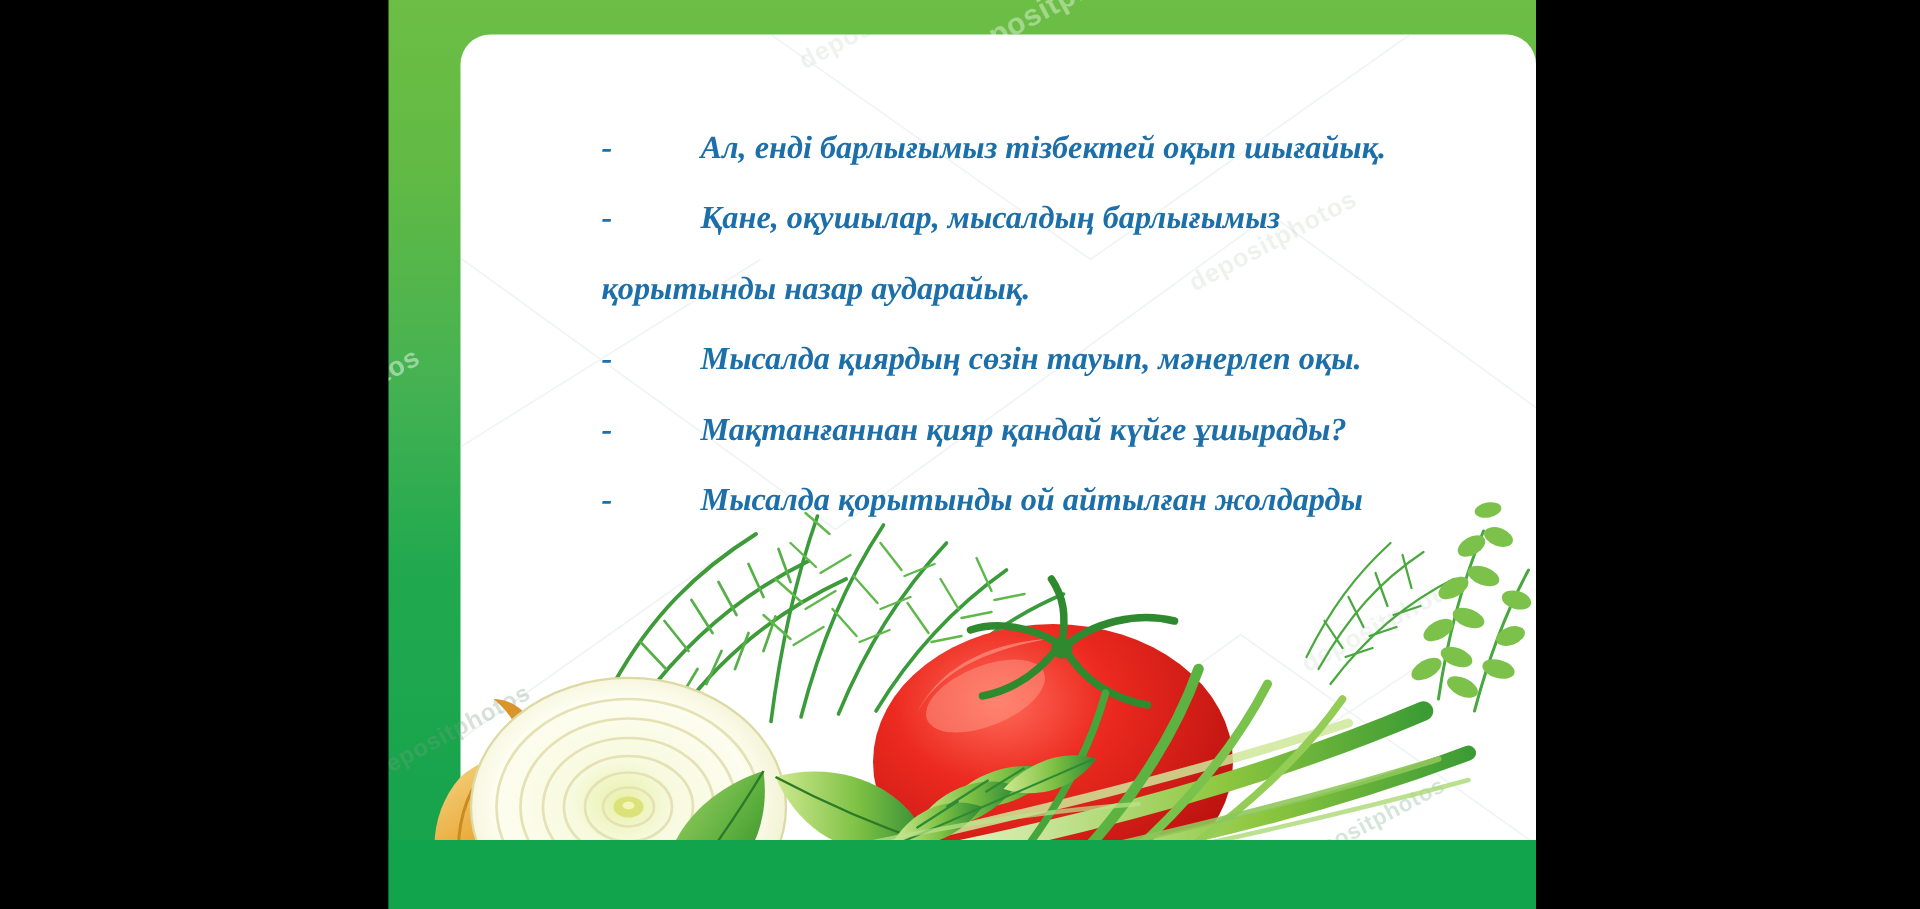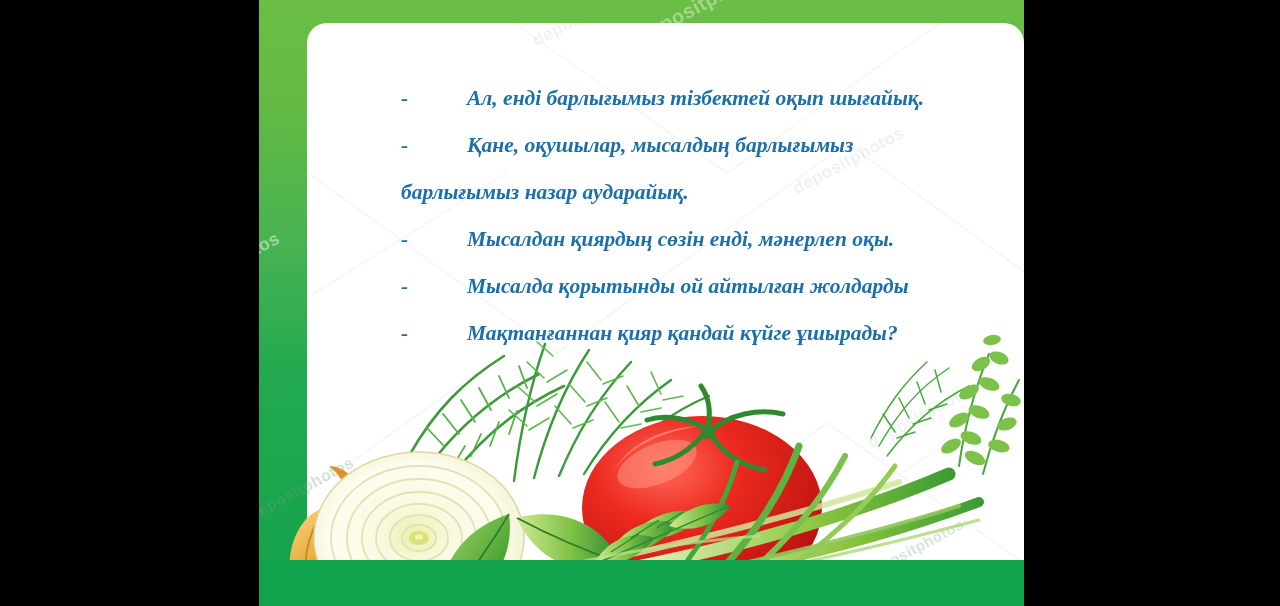--- a/index.html
+++ b/index.html
@@ -86,27 +86,27 @@
 
       <span class="wm wm5">depositphotos</span>
       <span class="wm wm3">depositphotos</span>
       <span class="wm wm4">depositphotos</span>
 
       <div class="textblock">
 
         <p class="li"><span class="dash">-</span><span>Ал, енді барлығымыз тізбектей оқып шығайық.</span></p>
 
         <p class="li"><span class="dash">-</span><span>Қане, оқушылар, мысалдың барлығымыз</span></p>
-        <p class="cont">барлығымыз назар аударайық.</p>
-
-        <p class="li"><span class="dash">-</span><span>Мысалдан қиярдың сөзін енді, мәнерлеп оқы.</span></p>
+        <p class="cont">қорытынды назар аударайық.</p>
+
+        <p class="li"><span class="dash">-</span><span>Мысалда қиярдың сөзін тауып, мәнерлеп оқы.</span></p>
+
+        <p class="li"><span class="dash">-</span><span>Мақтанғаннан қияр қандай күйге ұшырады?</span></p>
 
         <p class="li"><span class="dash">-</span><span>Мысалда қорытынды ой айтылған жолдарды</span></p>
-
-        <p class="li"><span class="dash">-</span><span>Мақтанғаннан қияр қандай күйге ұшырады?</span></p>
       </div>
     </div>
 
     <span class="wm wm1">depositphotos</span>
     <span class="wm wm2">otos</span>
     <span class="wm wm6">depositphotos</span>
     <span class="wm wm7">depositphotos</span>
 
     <div class="veg">
       <svg viewBox="0 0 765 300" preserveAspectRatio="none" aria-hidden="true">

